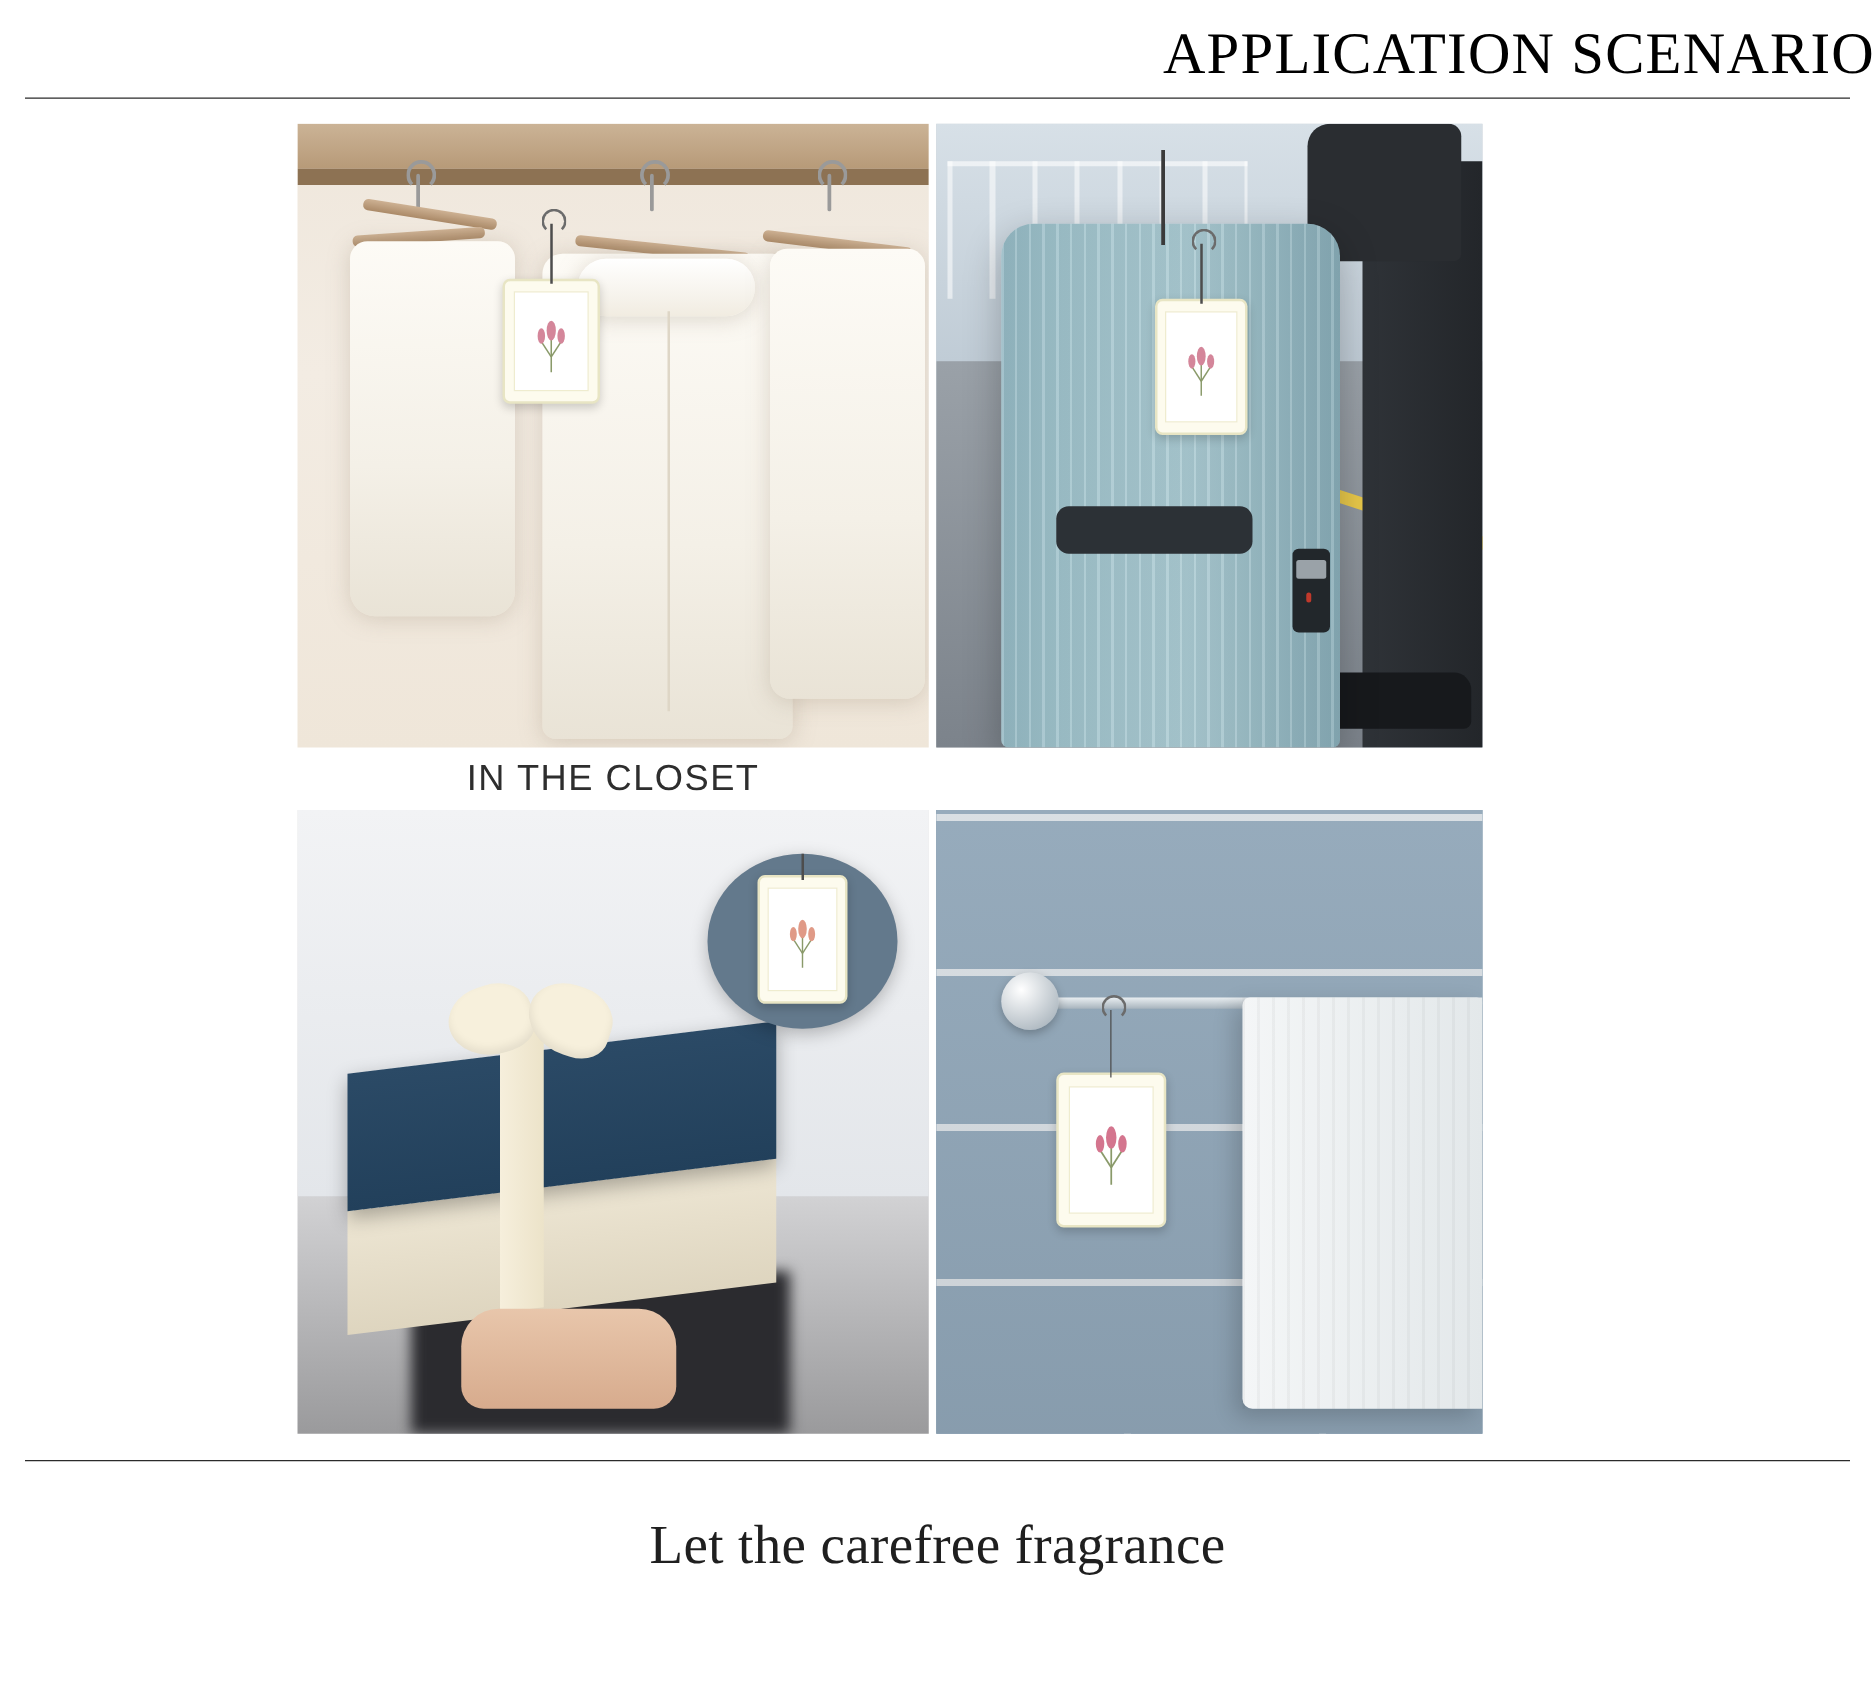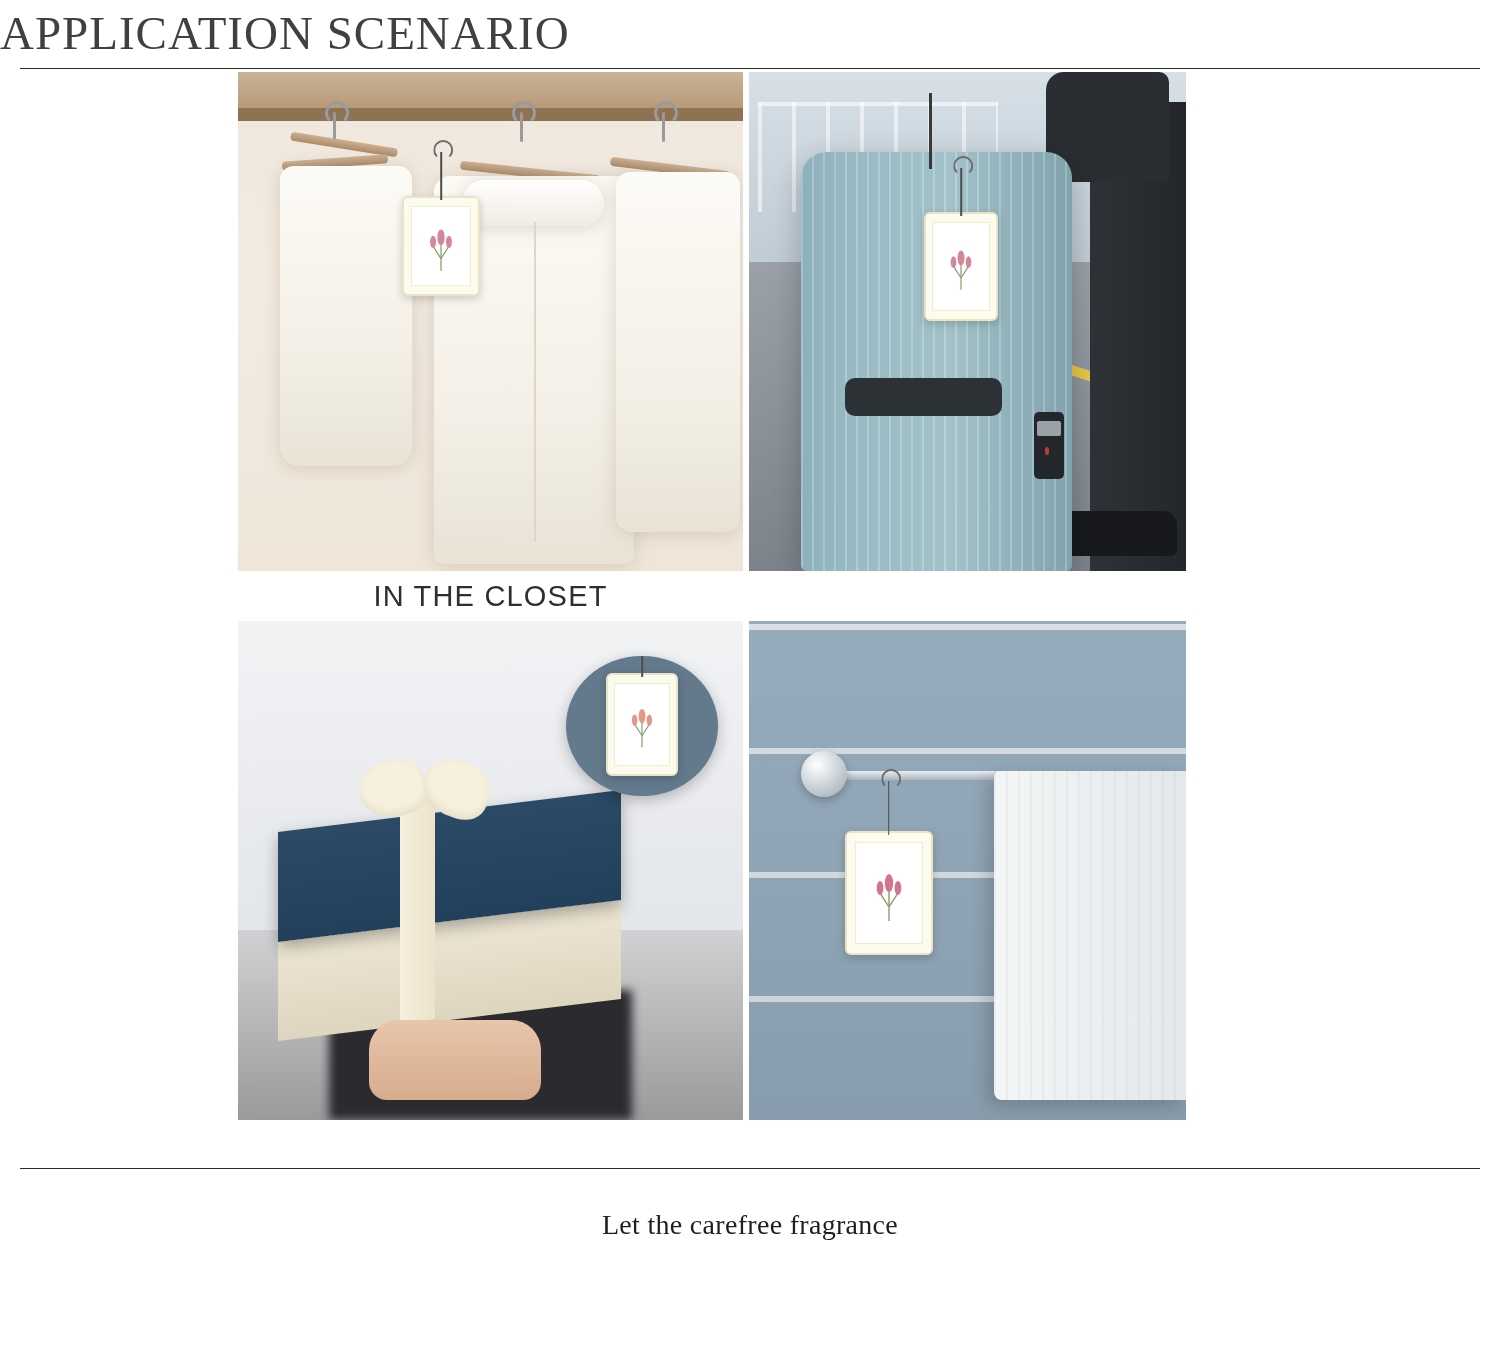--- a/index.html
+++ b/index.html
@@ -10,38 +10,38 @@
     font-family: "Liberation Sans", sans-serif;
     overflow: hidden;
   }
   .page {
     position: relative;
     width: 1500px;
     height: 1361px;
     background: #ffffff;
   }
   .header-title {
-    text-align: left;
+    text-align: right;
     font-family: "Liberation Serif", serif;
     font-size: 47px;
     letter-spacing: 1px;
-    color: #404040;
-    padding-top: 6px;
+    color: #000000;
+    padding-top: 16px;
     line-height: 1.15;
     font-weight: 400;
   }
   .divider {
     width: 1460px;
     margin: 8px auto 0 auto;
     border-top: 1.5px solid #2b2b2b;
   }
   .grid {
     position: absolute;
     left: 238px;
-    top: 72px;
+    top: 99px;
     width: 948px;
     display: grid;
     grid-template-columns: 505px 437px;
     grid-template-rows: auto auto;
     column-gap: 6px;
     row-gap: 0px;
   }
   .cell { display: flex; flex-direction: column; }
   .photo {
     position: relative;
@@ -235,21 +235,21 @@
   svg.sprigsvg{width:100%;height:100%;display:block;}
 
   .footer-divider {
     position:absolute; left:20px; right:20px; top:1168px;
     border-top:1.5px solid #2b2b2b;
   }
   .footer {
     position:absolute; left:0; right:0; top:1205px;
     text-align:center;
     font-family:"Liberation Serif", serif;
-    font-size:28px;
+    font-size:44px;
     color:#1f1f1f;
     line-height:1.42;
     letter-spacing:.3px;
   }
 </style>
 </head>
 <body>
 
 <div class="page">
 

